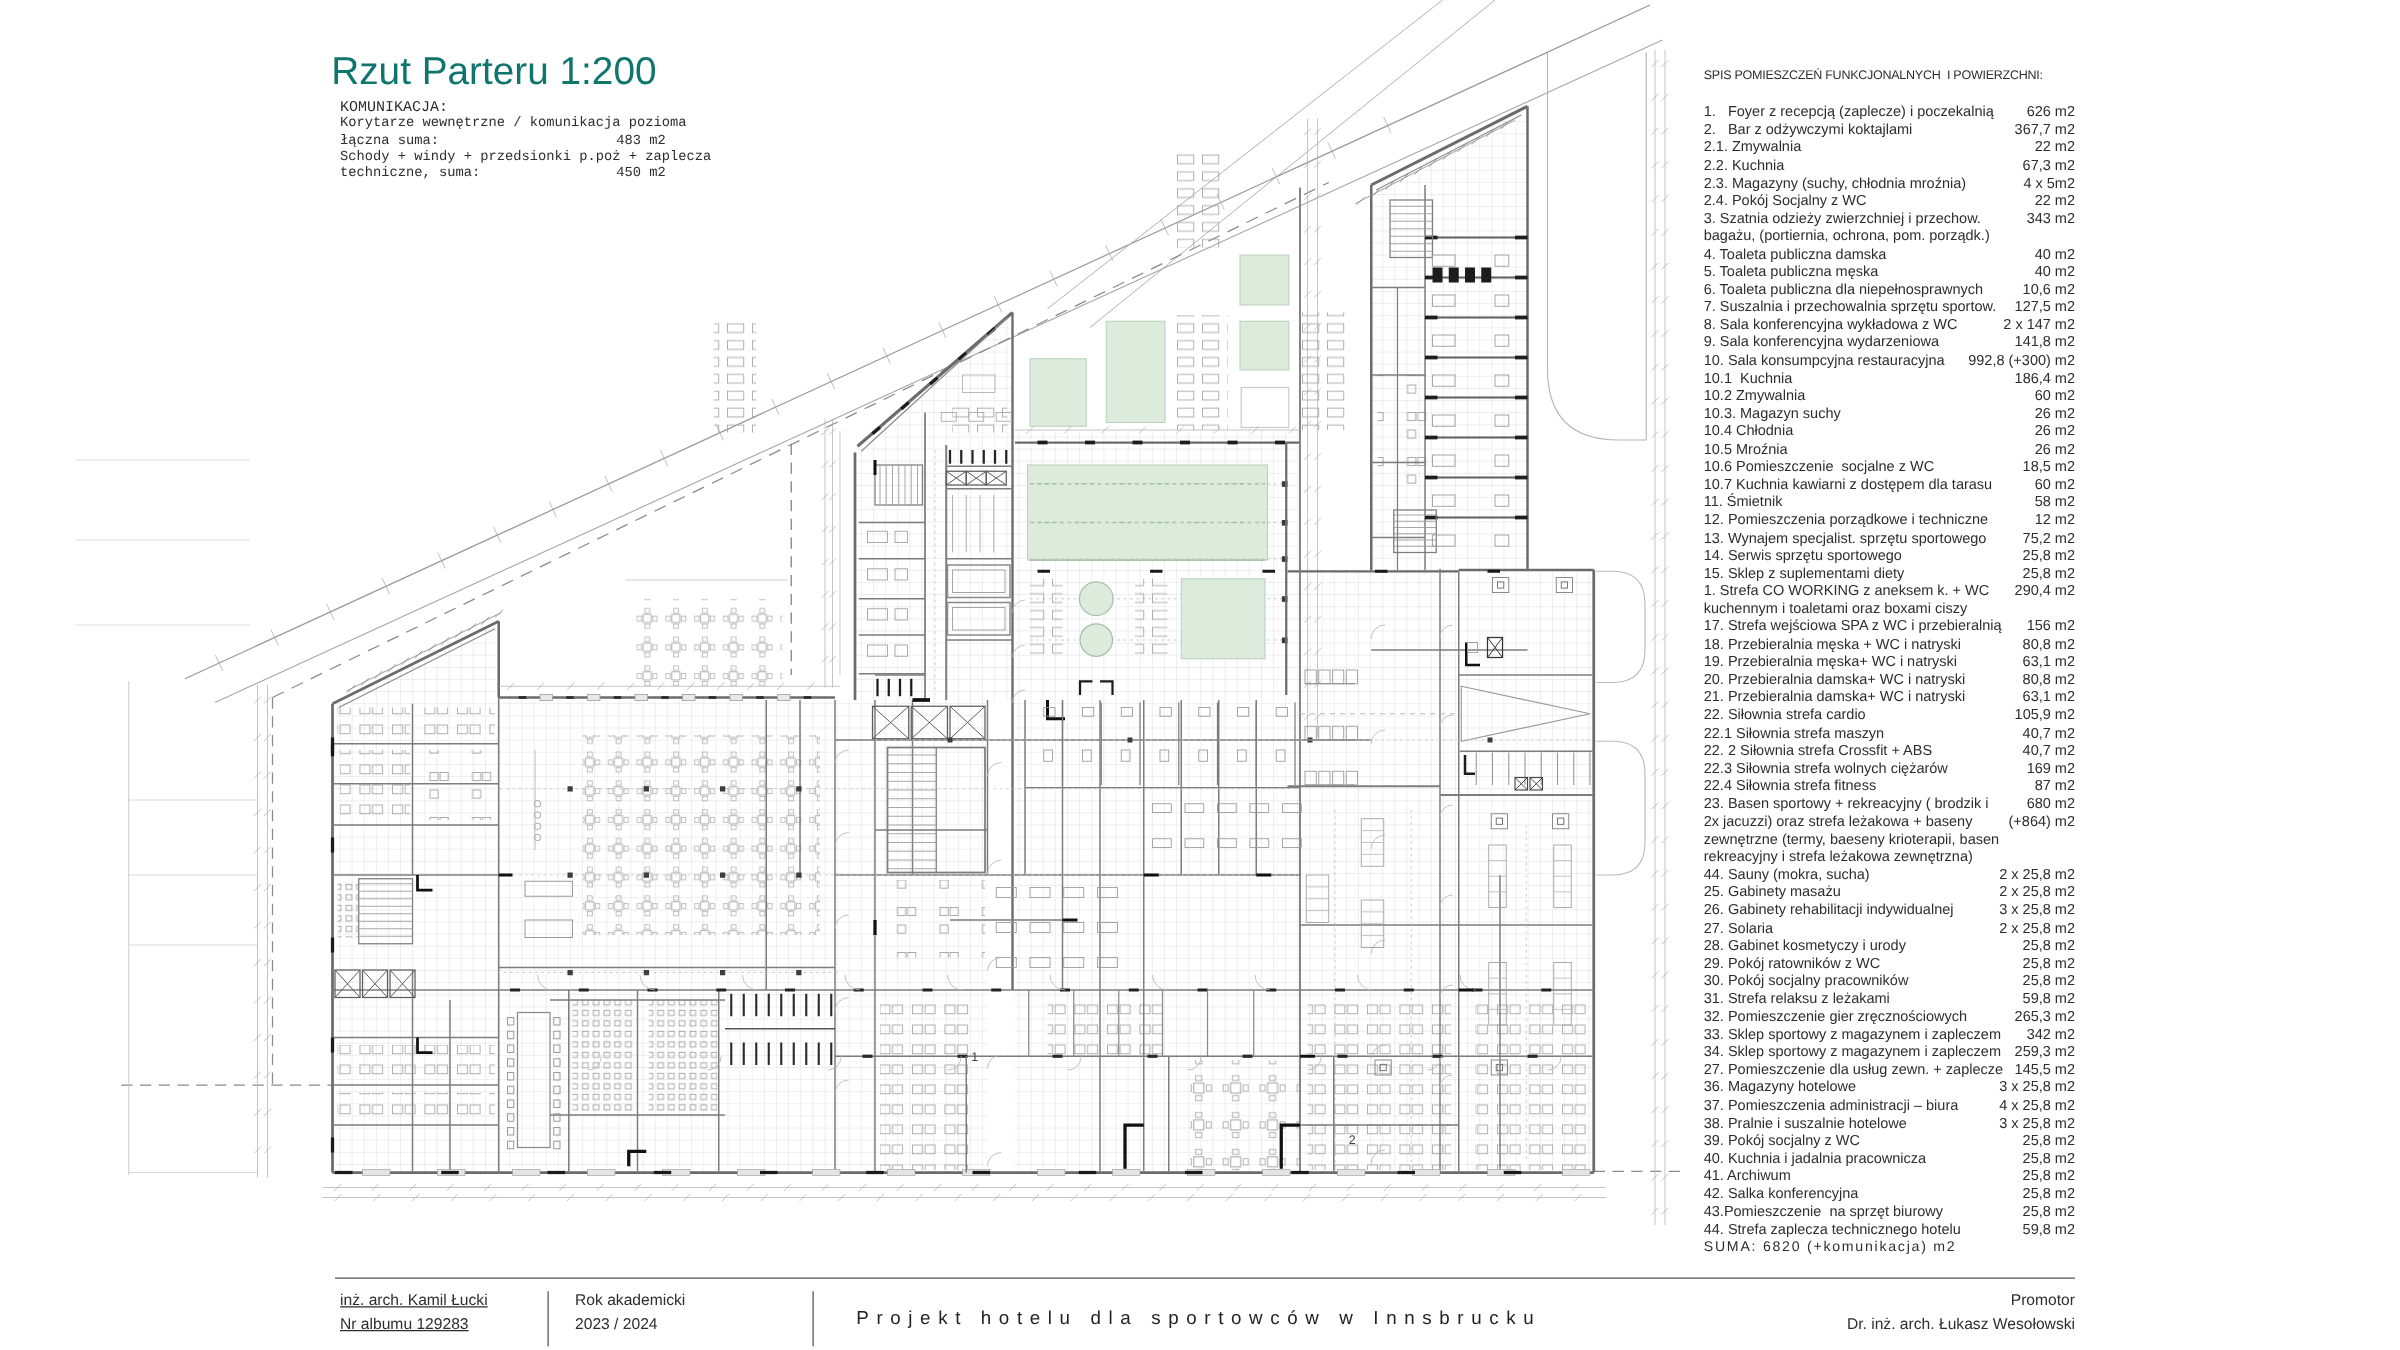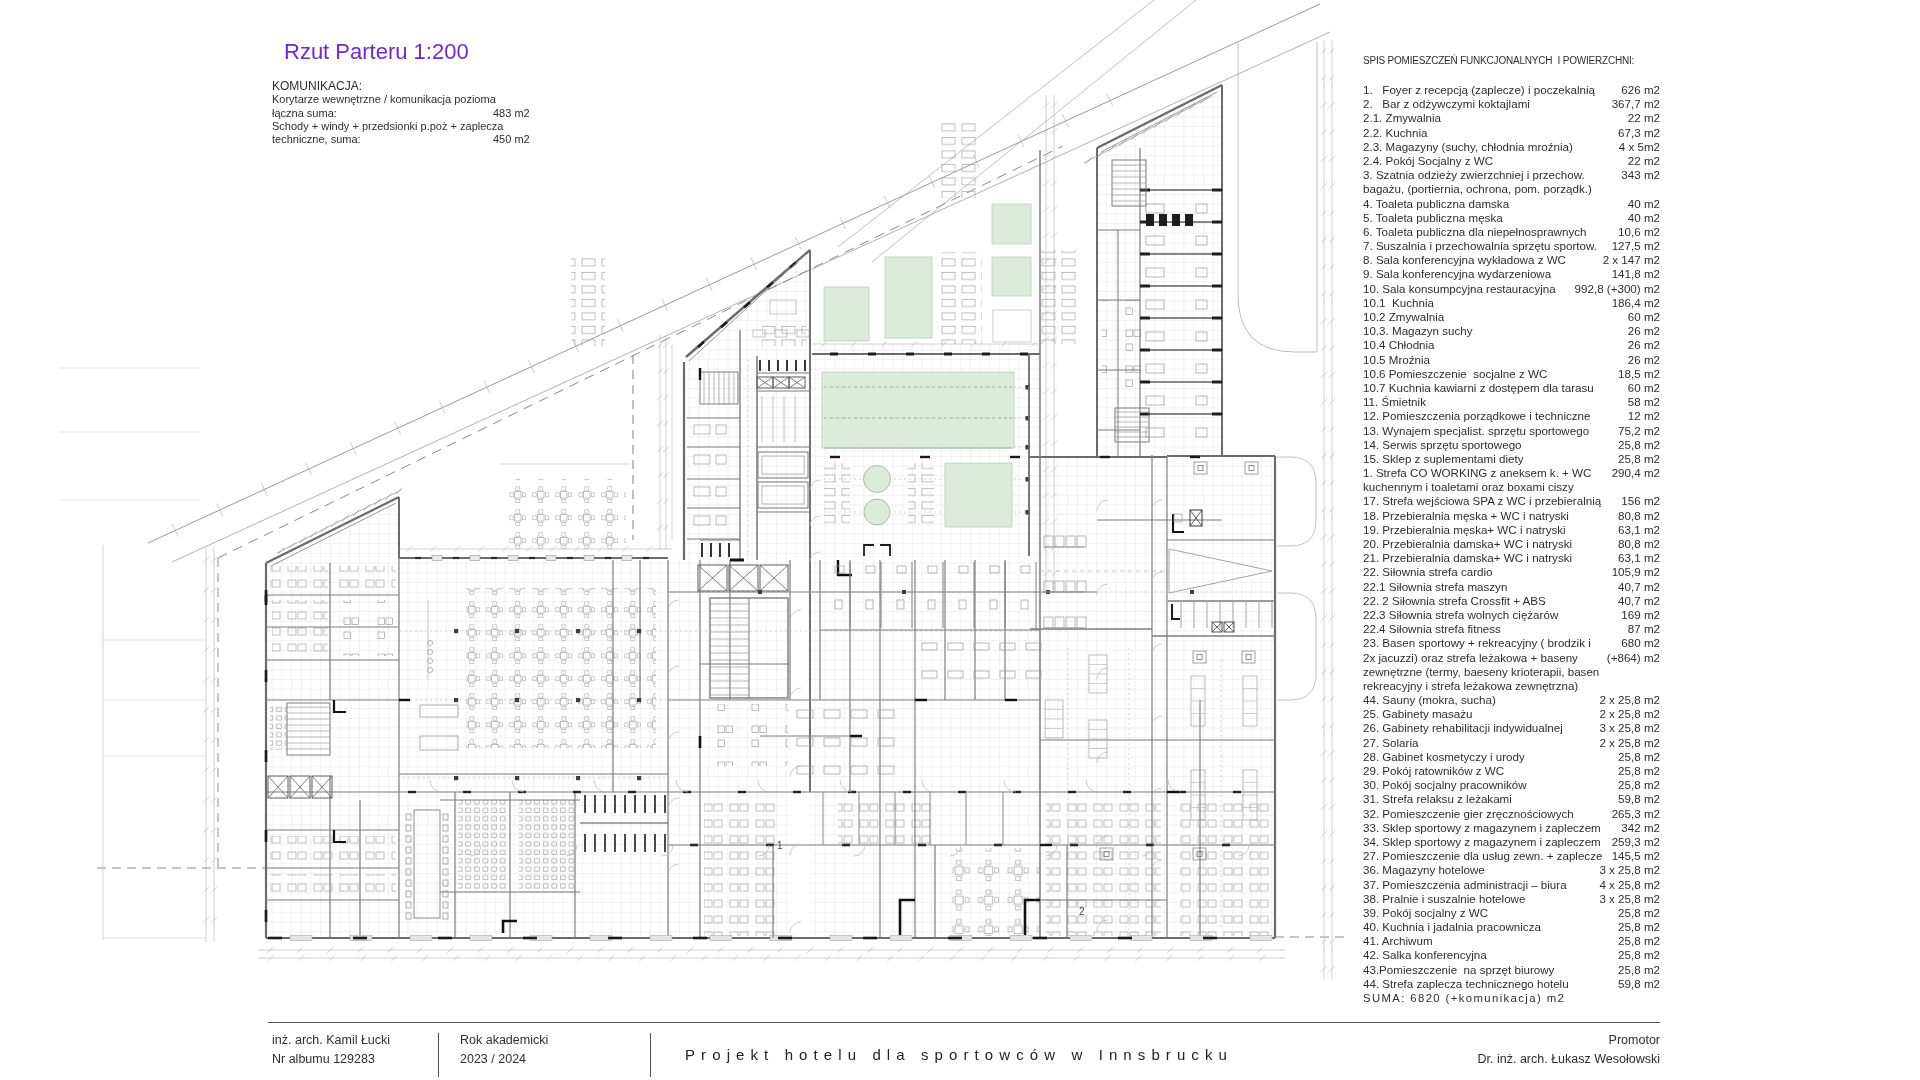--- a/index.html
+++ b/index.html
@@ -1,18 +1,18 @@
 <!DOCTYPE html>
 <html><head><meta charset="utf-8">
 <style>
 html,body{margin:0;padding:0;background:#fff;}
 body{width:1920px;height:1080px;position:relative;overflow:hidden;
   font-family:"Liberation Sans",sans-serif;}
-#title{position:absolute;left:284px;top:39px;font-size:22px;color:#6d28d9;letter-spacing:0px;}
-#kom{position:absolute;left:272px;top:80px;font-size:11px;color:#2e2e2e;line-height:13.3px;width:320px;}
+#title{position:absolute;left:265px;top:39px;font-size:31px;color:#0f766e;letter-spacing:0px;}
+#kom{position:absolute;left:272px;top:80px;font-size:11px;color:#2e2e2e;line-height:13.3px;width:320px;font-family:Liberation Mono, monospace;}
 #kom .k{font-size:12px;}
 #kom .val{position:absolute;left:221px;}
 #spis{position:absolute;left:1363px;top:55px;width:297px;color:#2e2e2e;}
 #spis .hd{font-size:10px;letter-spacing:-0.2px;margin-bottom:17px;white-space:nowrap;}
 #spis .r{font-size:11.6px;line-height:14.19px;height:14.19px;display:flex;justify-content:space-between;white-space:nowrap;}
 #spis .suma{font-size:11.3px;letter-spacing:1.4px;line-height:14.19px;}
 #footer{position:absolute;left:0;top:1022px;width:1920px;color:#2e2e2e;}
 #fline{position:absolute;left:268px;top:0;width:1392px;height:0;border-top:1.2px solid #555;}
 .fc{position:absolute;font-size:12.5px;line-height:18.5px;}
 .vsep{position:absolute;top:11px;height:44px;width:0;border-left:1px solid #555;}
@@ -1275,18 +1275,18 @@
       <span class="v">25,8 m2</span>
     </div>
 <div class="r">
       <span class="n">44. Strefa zaplecza technicznego hotelu</span>
       <span class="v">59,8 m2</span>
     </div>
 <div class="suma">SUMA: 6820 (+komunikacja) m2</div>
 </div>
 <div id="footer">
 <div id="fline"></div>
-<div class="fc" style="left:272px;top:9px;">inż. arch. Kamil Łucki<br>Nr albumu 129283</div>
+<div class="fc" style="left:272px;top:9px;text-decoration:underline;">inż. arch. Kamil Łucki<br>Nr albumu 129283</div>
 <div class="vsep" style="left:438px;"></div>
 <div class="fc" style="left:460px;top:9px;">Rok akademicki<br>2023 / 2024</div>
 <div class="vsep" style="left:650px;"></div>
 <div id="ptitle">Projekt hotelu dla sportowców w Innsbrucku</div>
 <div class="fc" style="left:1360px;top:9px;width:300px;text-align:right;">Promotor<br>Dr. inż. arch. Łukasz Wesołowski</div>
 </div>
 </body></html>

